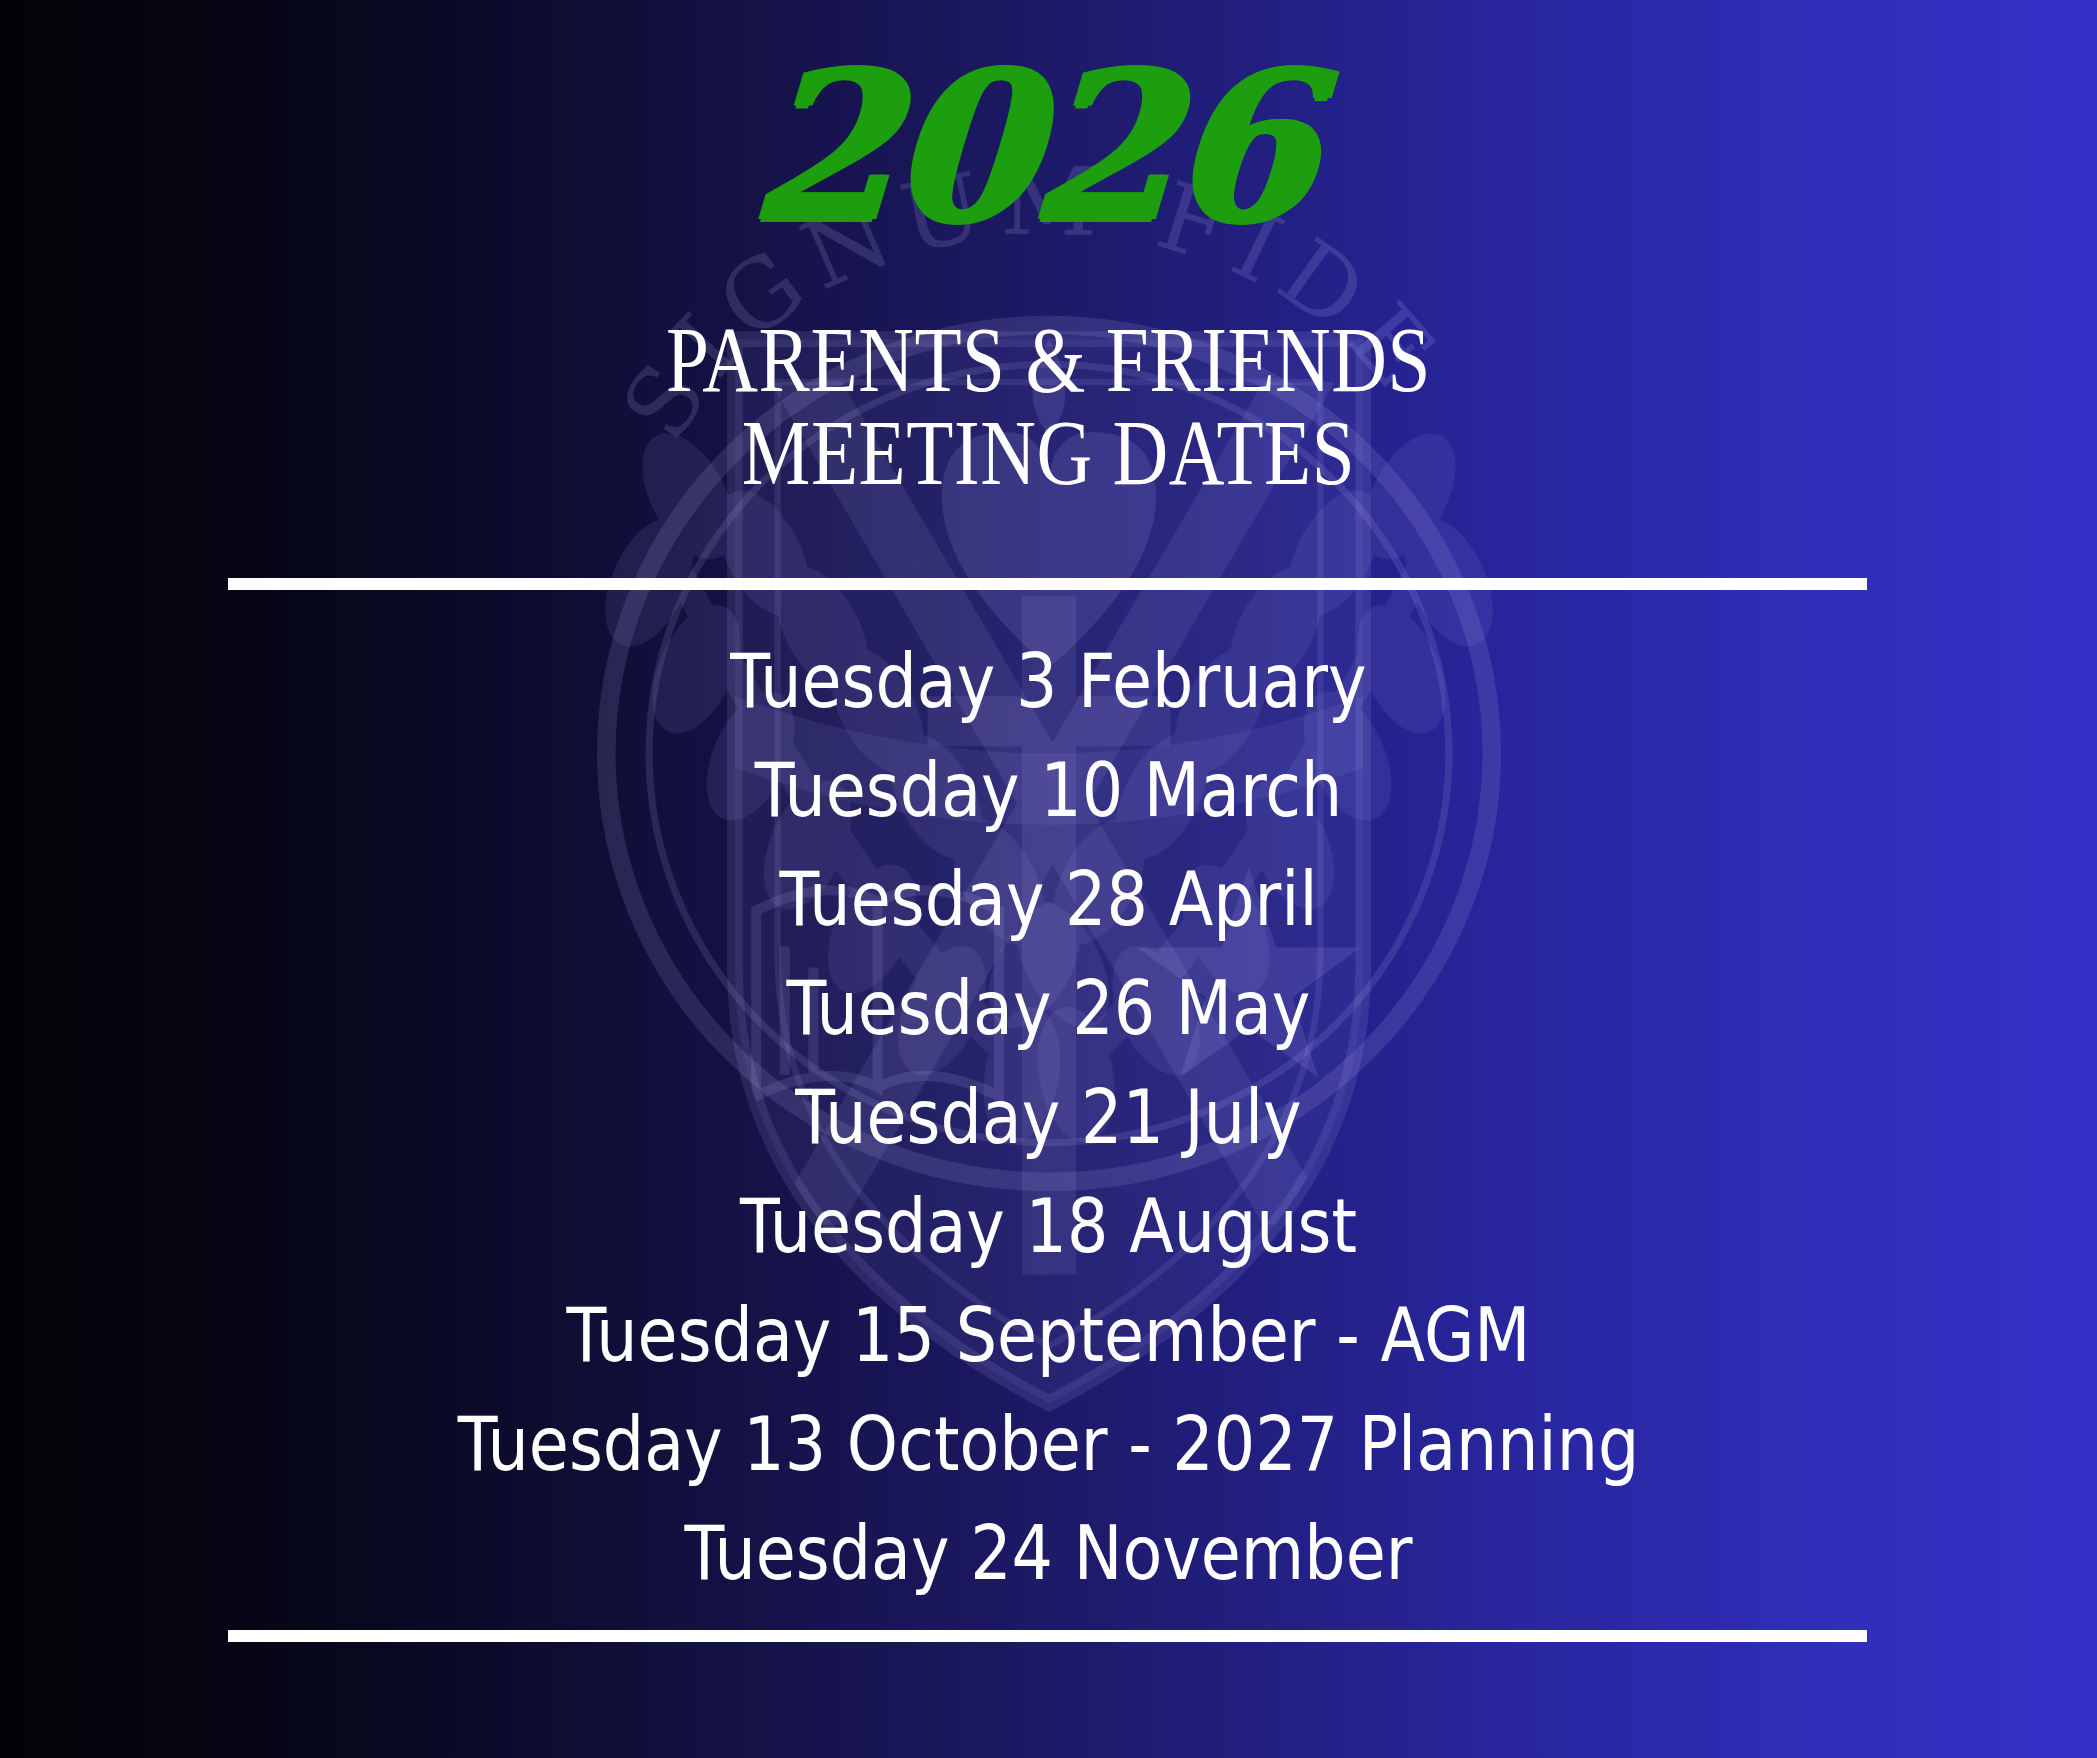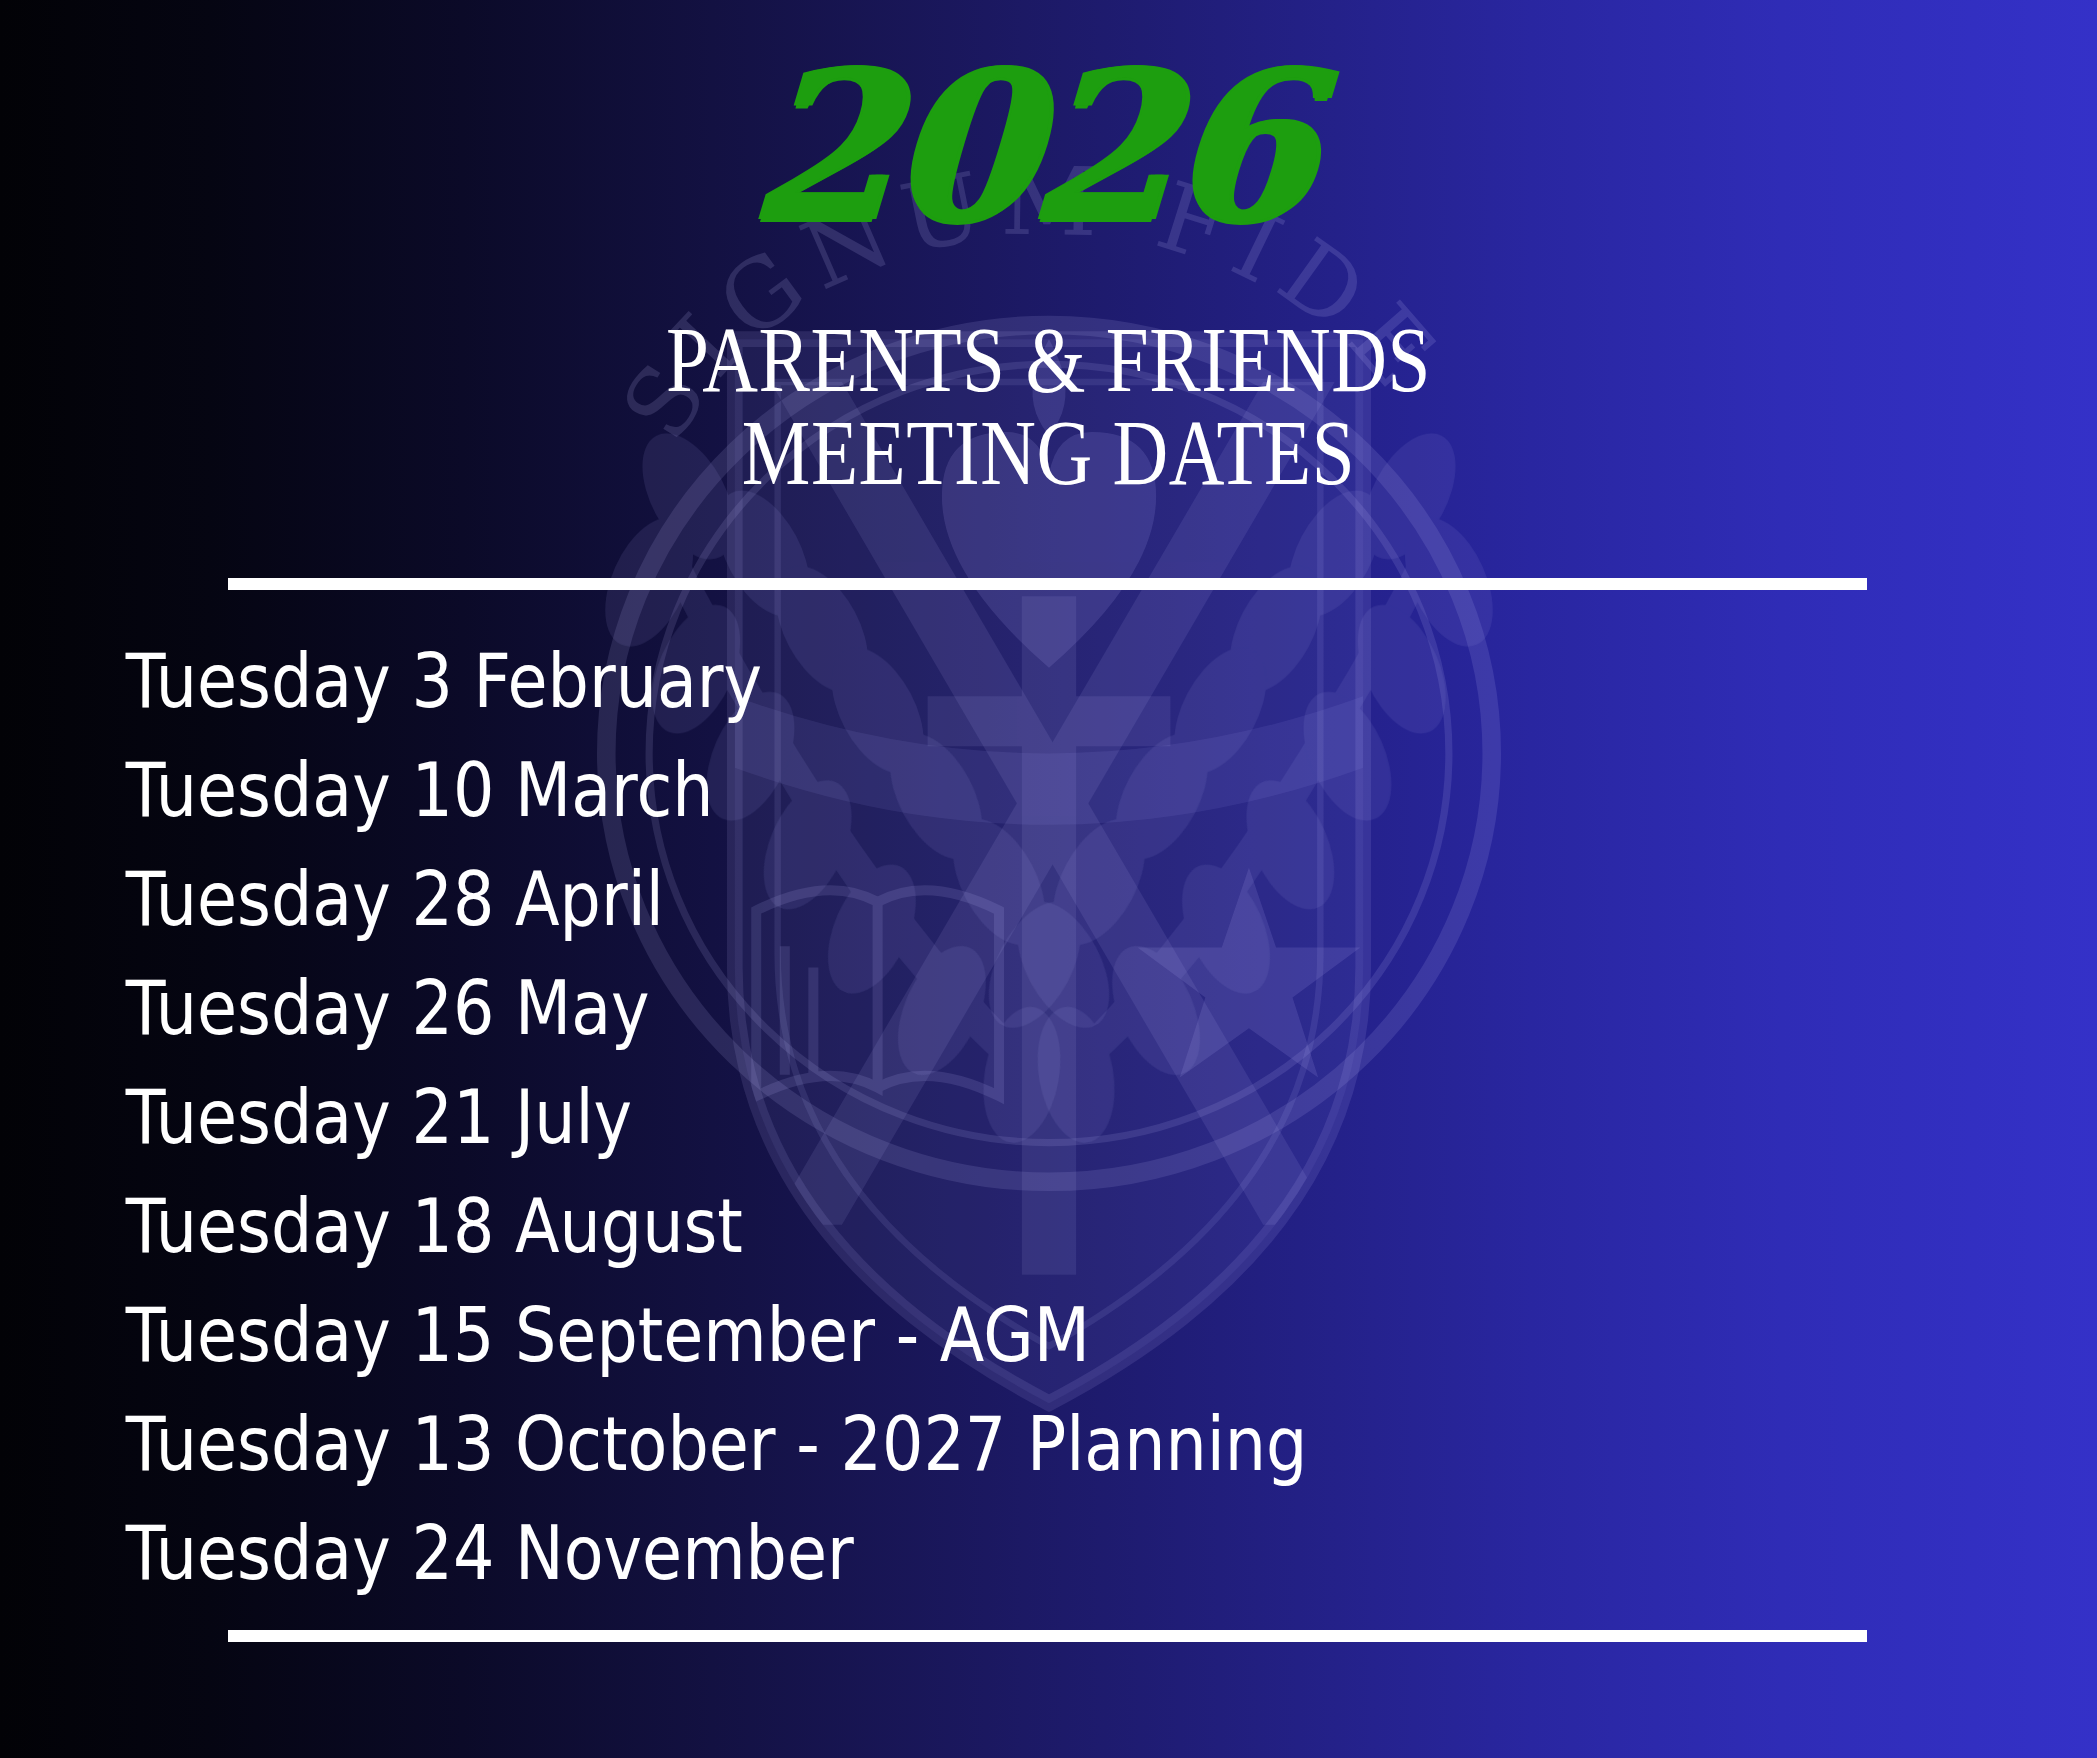--- a/index.html
+++ b/index.html
@@ -86,21 +86,21 @@
   }
   #rule-top    { top: 578px; }
   #rule-bottom { top: 1630px; }
 
   
   #dates {
     position: absolute;
     left: 0;
     top: 627px;
     width: 100%;
-    text-align: left;
+    text-align: center;
     color: #ffffff;
   }
   #dates .date-line {
     display: block;
     font-family: "DejaVu Sans", sans-serif;
     font-size: 74px;
     line-height: 109px;
     font-weight: 400;
     letter-spacing: 0px;
     white-space: nowrap;

